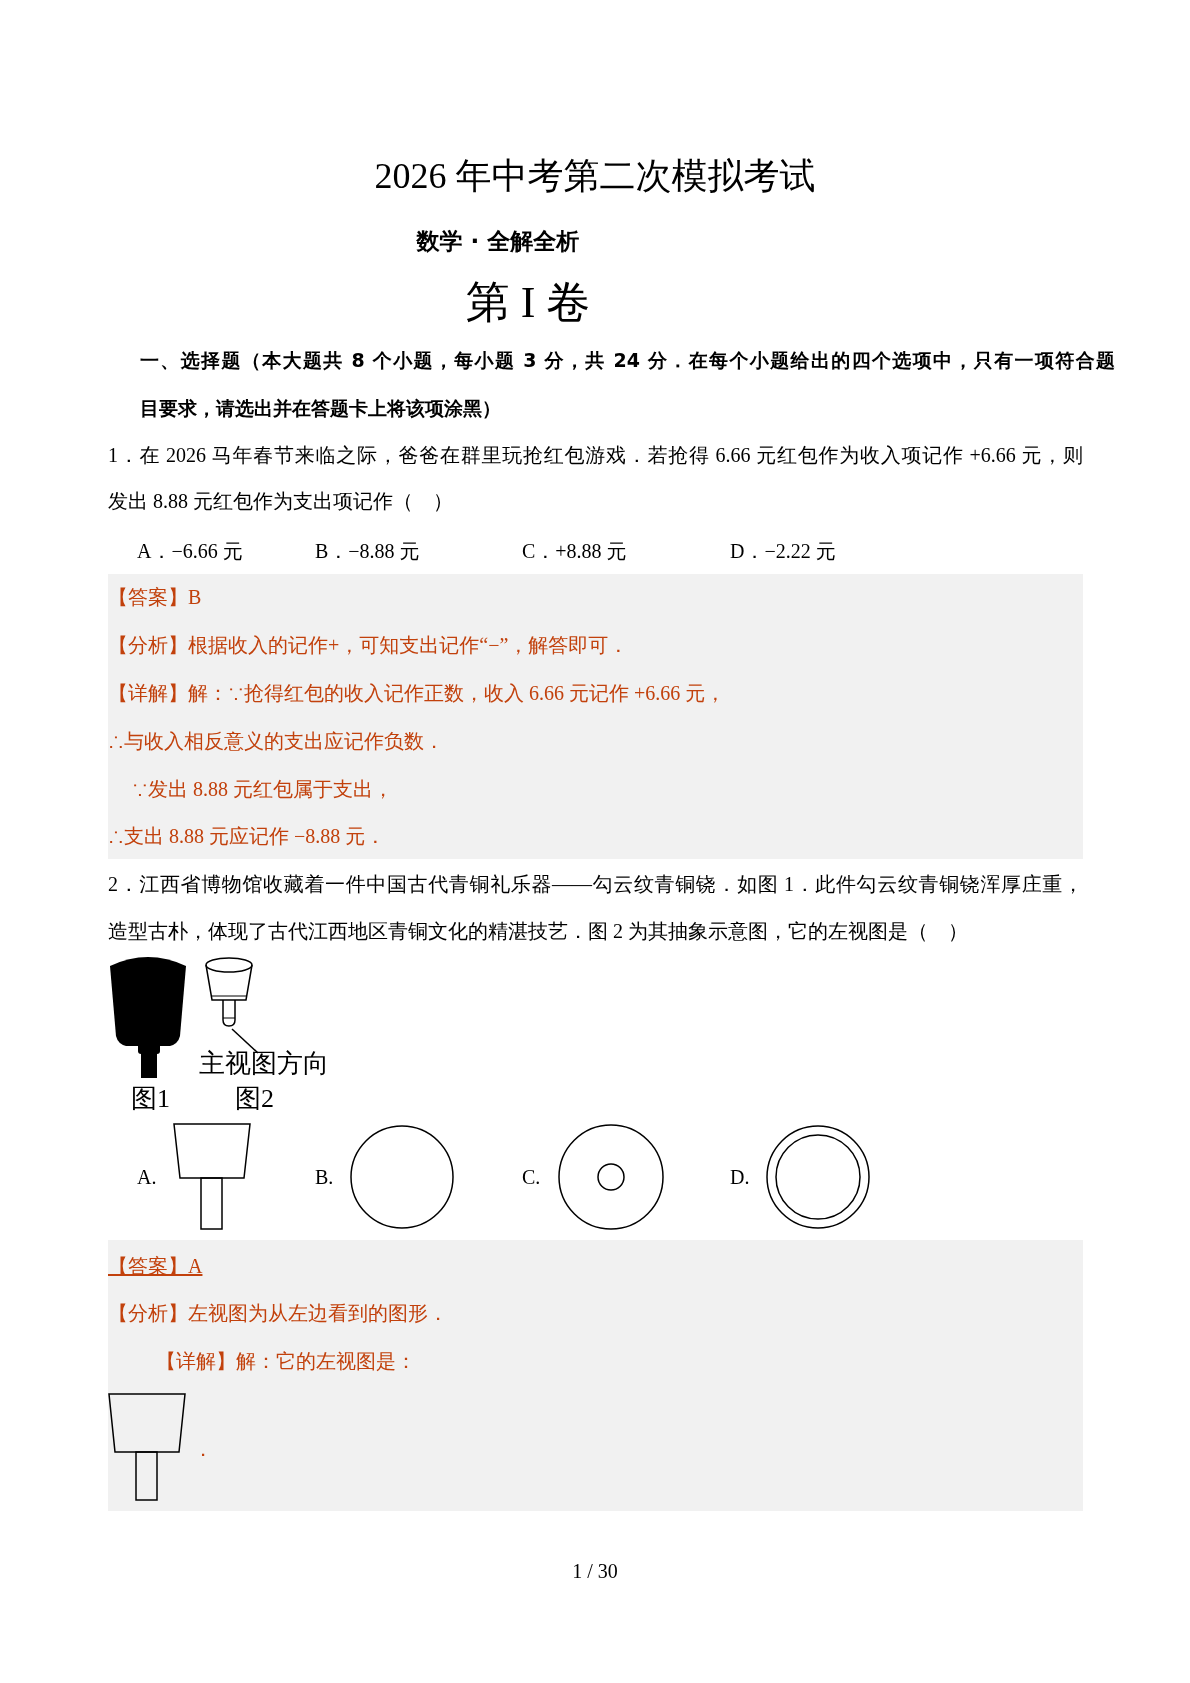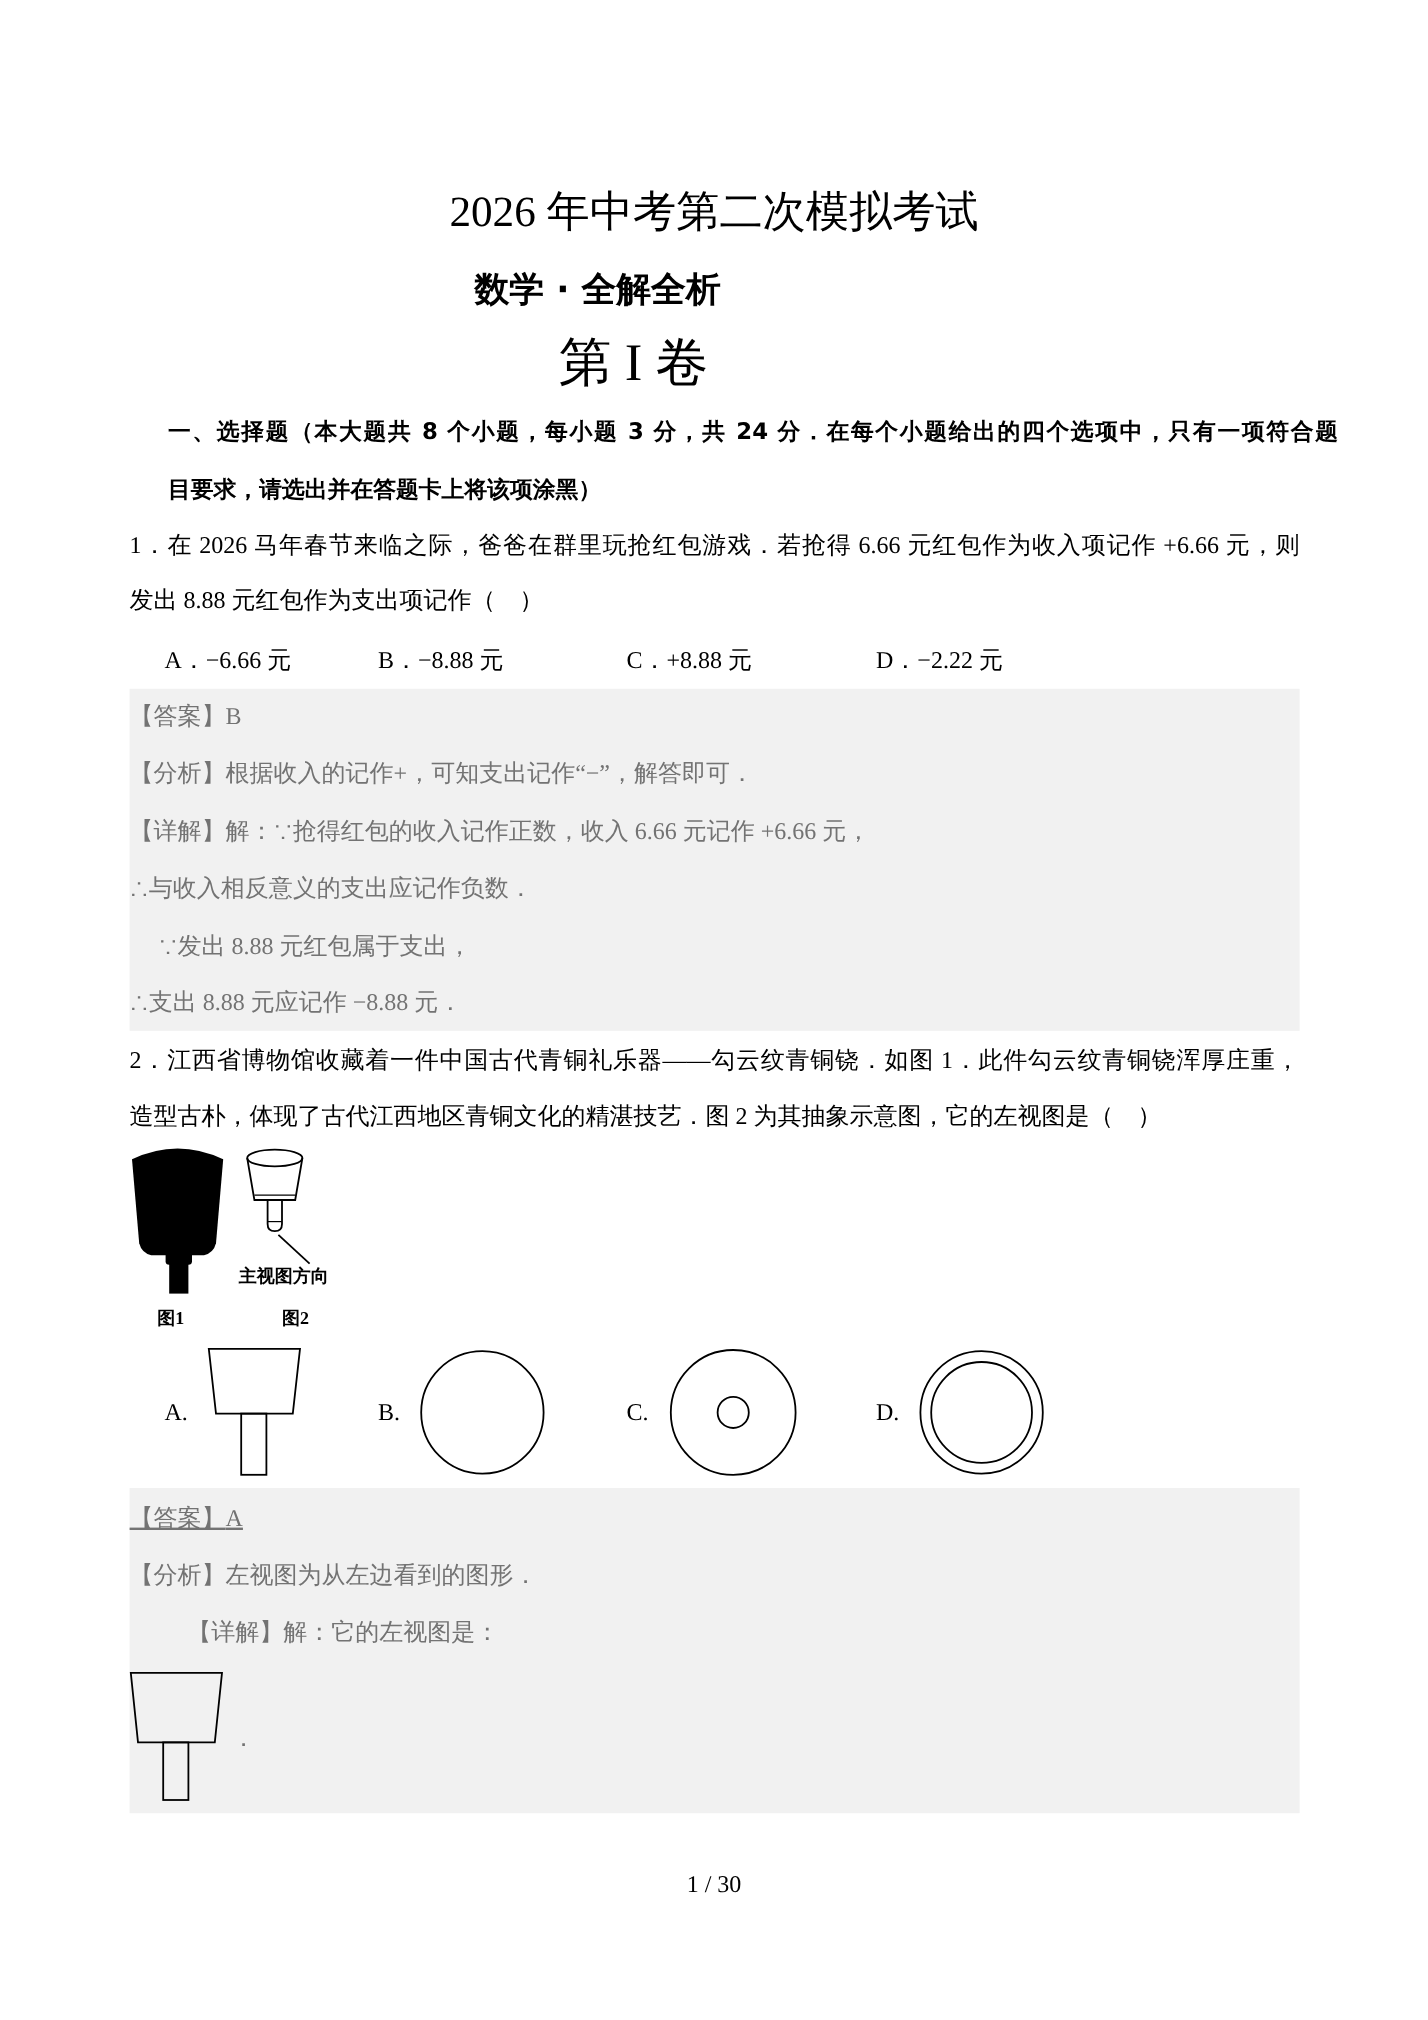--- a/index.html
+++ b/index.html
@@ -1,31 +1,31 @@
 <!DOCTYPE html>
 <html><head>
 <meta charset="utf-8">
 <style>
   html, body { margin:0; padding:0; background:#ffffff; }
   body { width:1190px; height:1683px; position:relative; overflow:hidden;
          font-family:"Liberation Serif","DejaVu Serif",serif; color:#000; }
   .abs { position:absolute; }
   .title { left:0; width:1190px; top:156px; text-align:center; font-size:36px; line-height:40px; }
-  .subtitle { left:0; width:996px; top:223px; text-align:center; font-size:29px; line-height:36px; font-weight:bold;
+  .subtitle { left:0; width:996px; top:223px; text-align:center; font-size:23px; line-height:36px; font-weight:bold;
               font-family:"DejaVu Sans","Liberation Sans",sans-serif; }
   .vol { left:0; width:1056px; top:277px; text-align:center; font-size:44px; line-height:52px; }
   .line { left:108px; font-size:20px; line-height:26px; white-space:nowrap; }
   .bold { font-weight:bold; font-family:"DejaVu Sans","Liberation Sans",sans-serif; font-size:19px;margin-left:32px; }
   .justify { width:975px; text-align:justify; text-align-last:justify; }
   .box { left:108px; width:975px; background:#f1f1f1; }
-  .red { color:#737373; }
+  .red { color:#c2410c; }
   .opt { font-size:20px; line-height:26px; white-space:nowrap; }
   .pagenum { left:0; width:1190px; top:1558px; text-align:center; font-size:20px; line-height:26px; }
   svg { position:absolute; overflow:visible; }
-  .figlabel { font-size:15px; line-height:26px; white-space:nowrap;font-weight:bold; }
+  .figlabel { font-size:26px; line-height:26px; white-space:nowrap; }
 </style>
 </head>
 <body>
 
 <div class="abs title">2026 年中考第二次模拟考试</div>
 <div class="abs subtitle">数学 · 全解全析</div>
 <div class="abs vol">第 I 卷</div>
 
 <div class="abs line bold justify" style="top:347px;">一、选择题（本大题共 8 个小题，每小题 3 分，共 24 分．在每个小题给出的四个选项中，只有一项符合题</div>
 <div class="abs line bold" style="top:395px;">目要求，请选出并在答题卡上将该项涂黑）</div>

